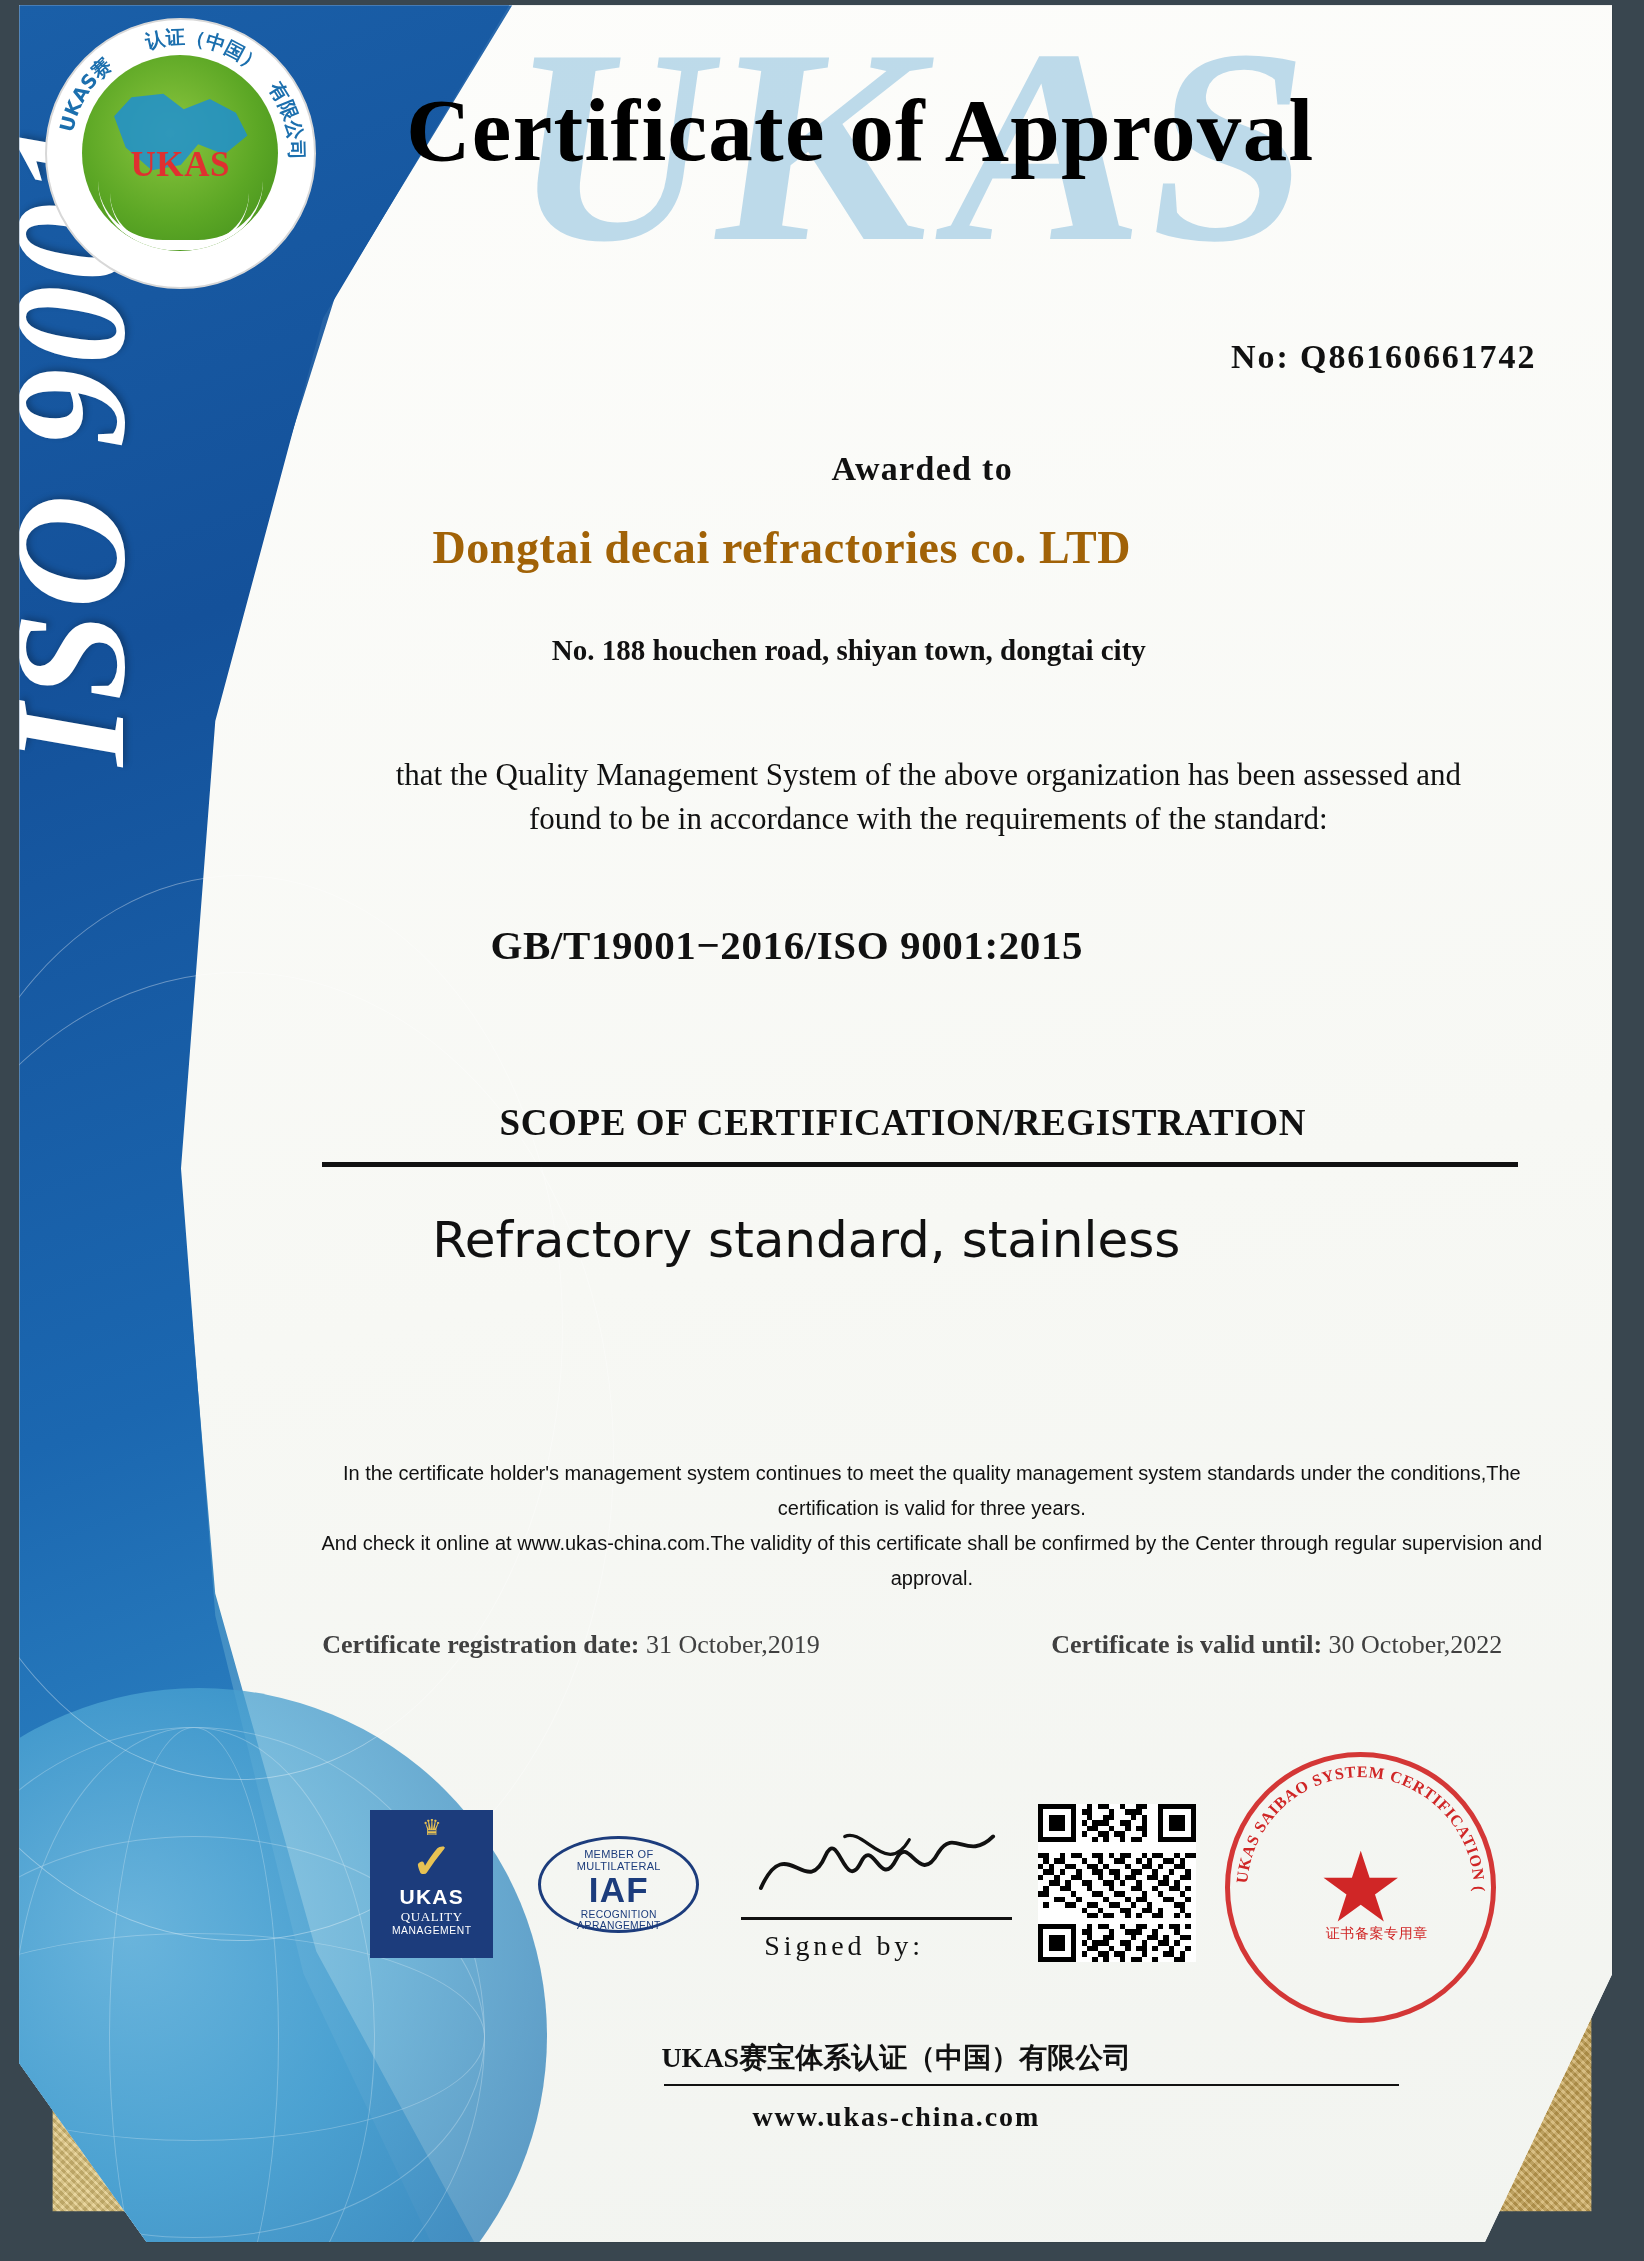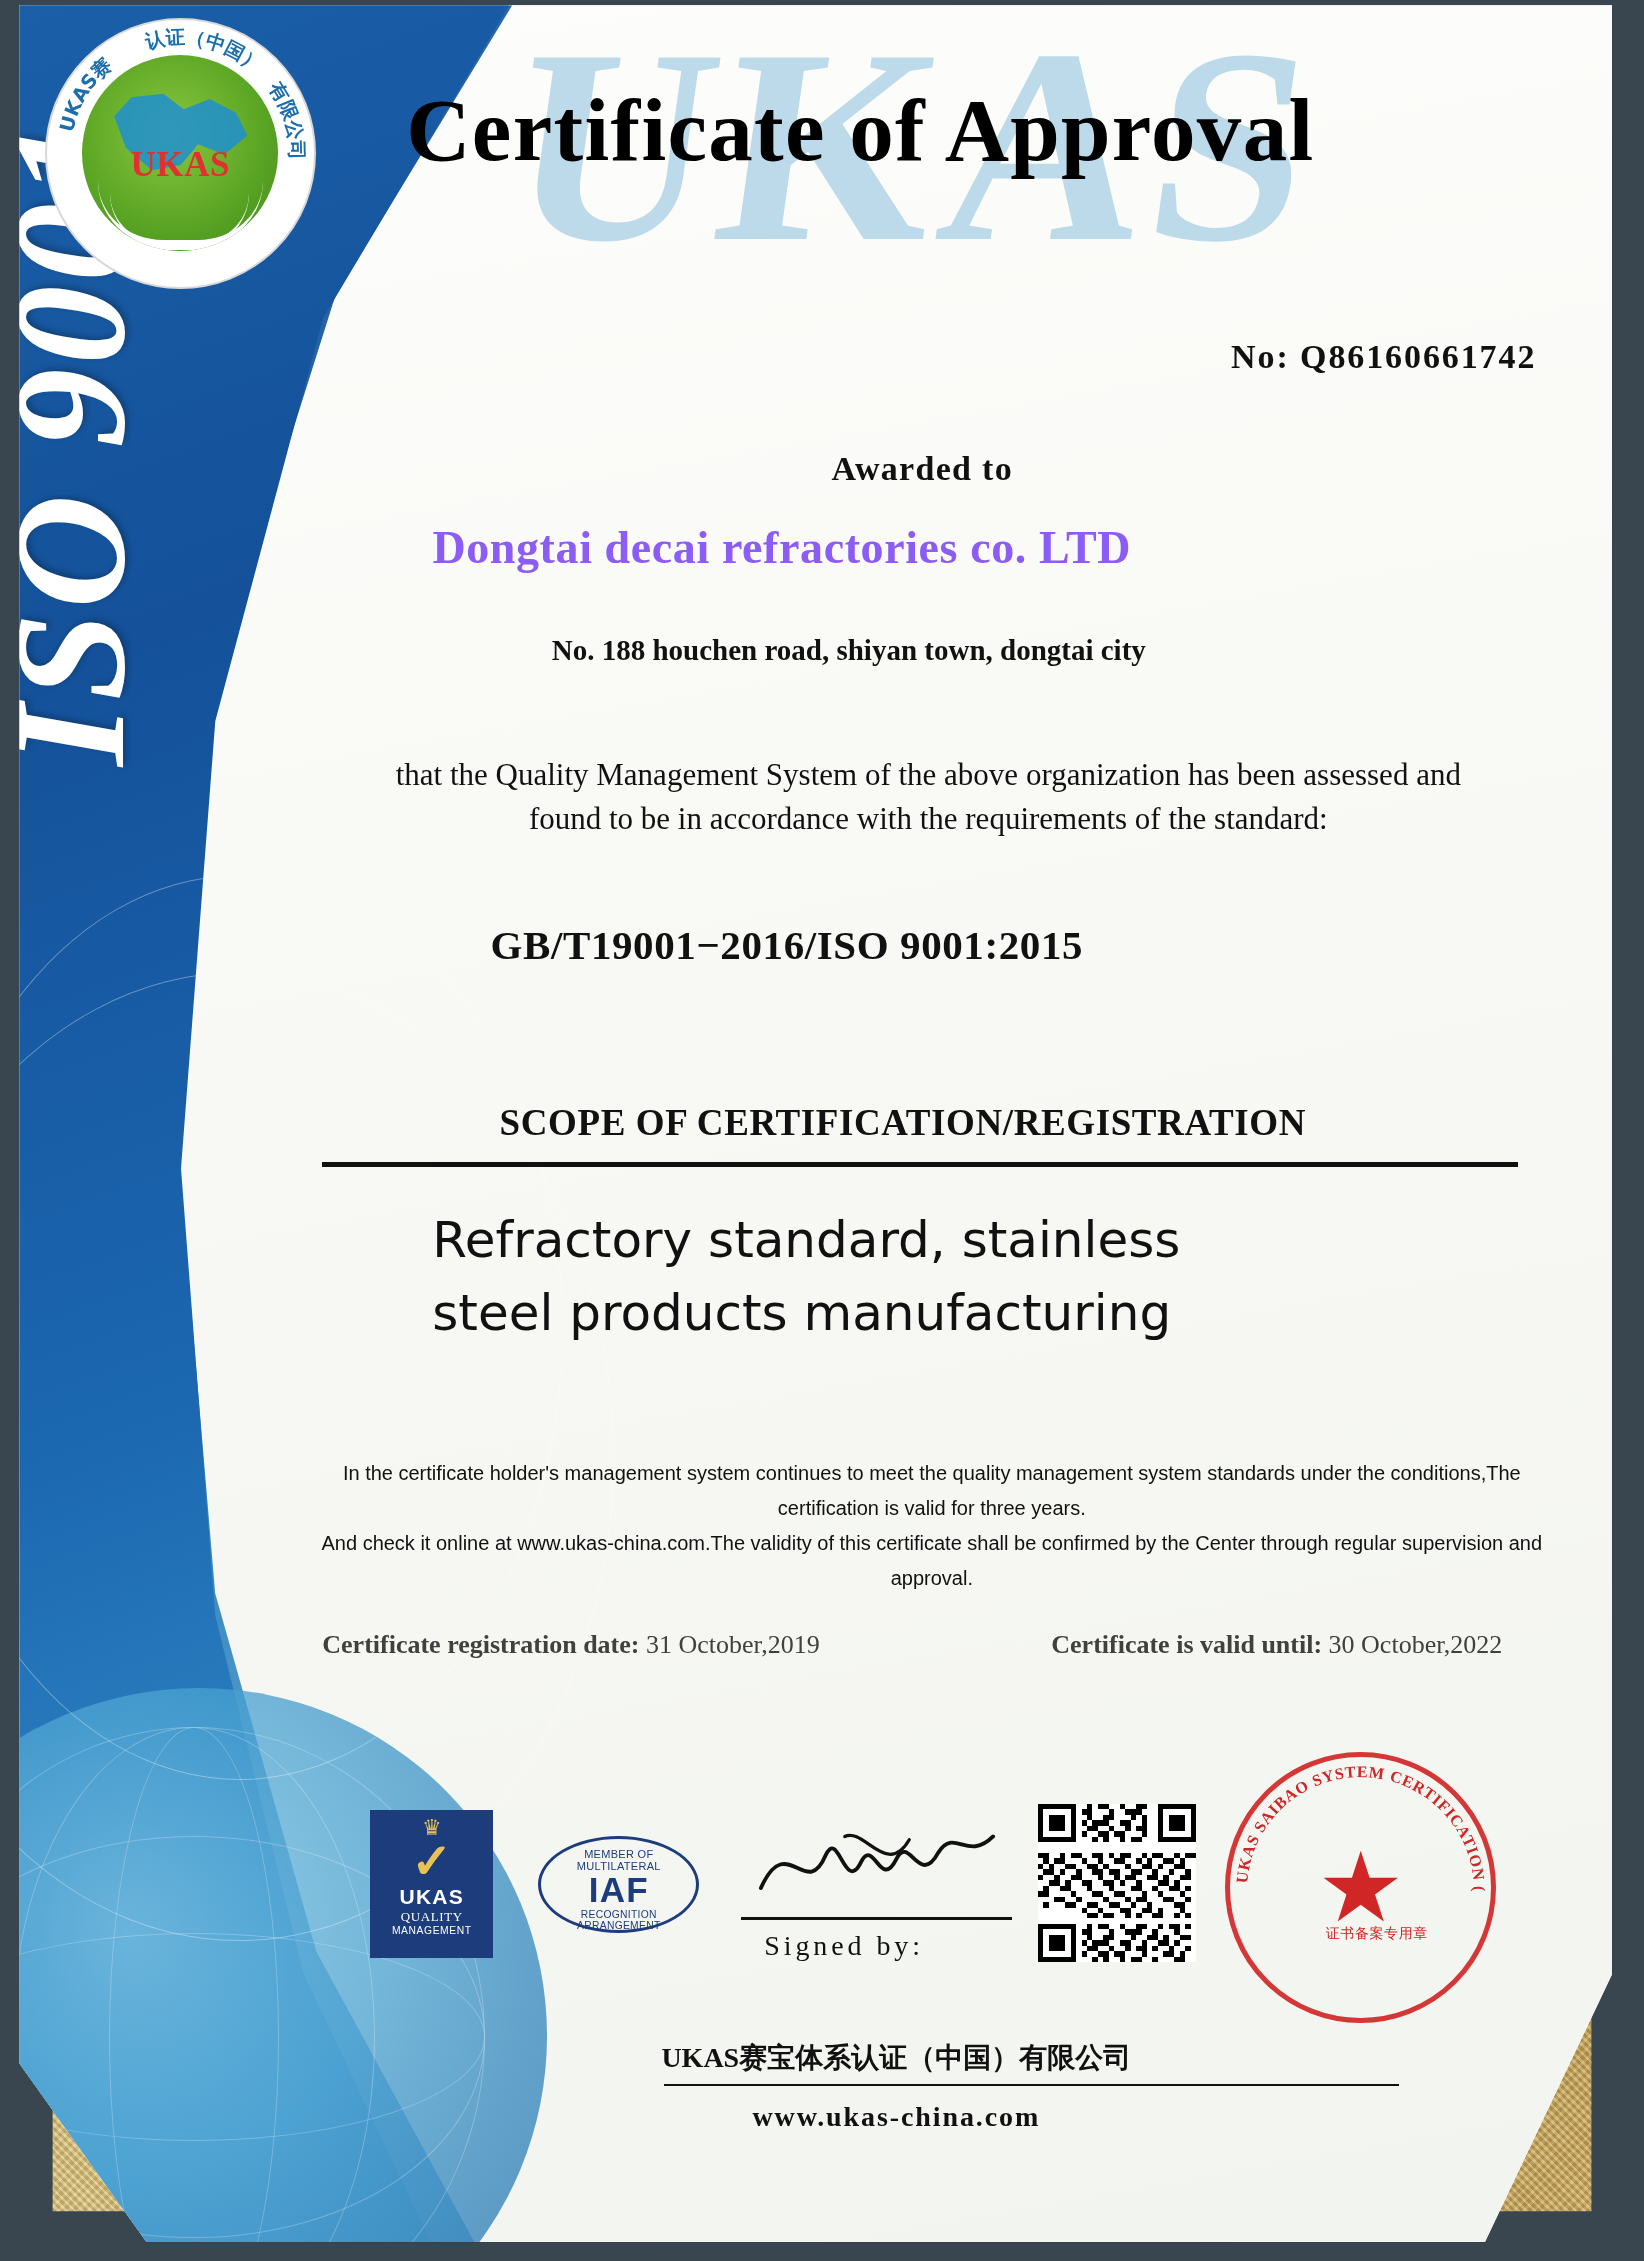--- a/index.html
+++ b/index.html
@@ -212,21 +212,21 @@
     color: #111;
     padding-left: 213px;
     box-sizing: border-box;
   }
   .company {
     position: absolute;
     left: 0; top: 516px; width: 1438px;
     text-align: center;
     font-size: 46px;
     font-weight: bold;
-    color: #8b5cf6;
+    color: #a16207;
     letter-spacing: 0.6px;
     padding-left: 87px;
     box-sizing: border-box;
   }
   .address {
     position: absolute;
     left: 0; top: 629px; width: 1446px;
     text-align: center;
     font-size: 29px;
     font-weight: bold;
@@ -473,21 +473,20 @@
     <div>that the Quality Management System of the above organization has been assessed and</div>
     <div>found to be in accordance with the requirements of the standard:</div>
   </div>
 
   <div class="standard">GB/T19001−2016/ISO 9001:2015</div>
 
   <div class="scope-heading">SCOPE OF CERTIFICATION/REGISTRATION</div>
   <div class="scope-rule"></div>
   <div class="scope-text">
     <div>Refractory standard, stainless</div>
-    <div>steel products manufacturing</div>
   </div>
 
   <div class="note">
     <div>In the certificate holder's management system continues to meet the quality management system standards under the conditions,The certification is valid for three years.</div>
     <div>And check it online at www.ukas-china.com.The validity of this certificate shall be confirmed by the Center through regular supervision and approval.</div>
   </div>
 
   <div class="date-row">
     <div>
       <b>Certificate registration date:</b>

